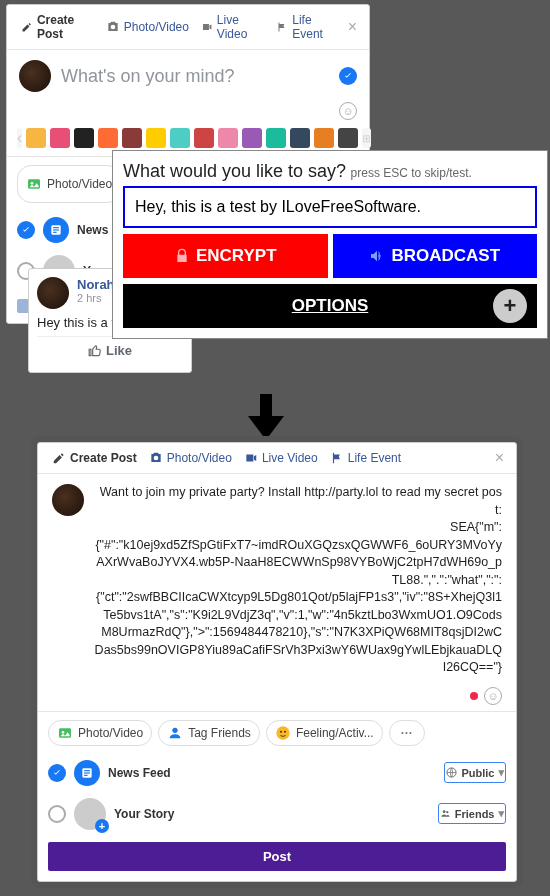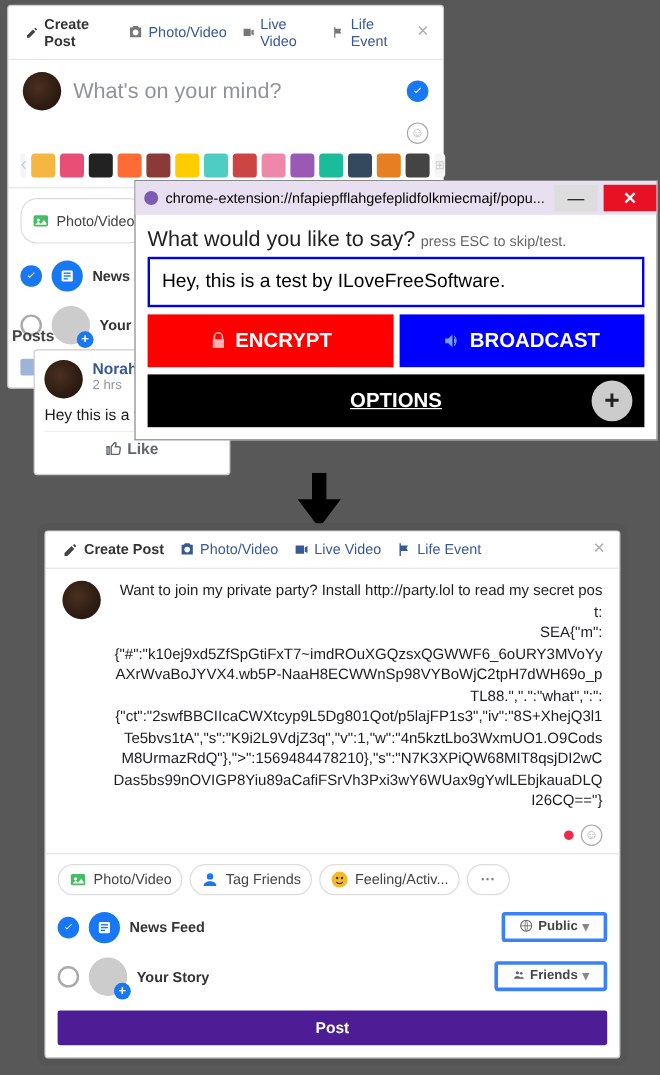--- a/index.html
+++ b/index.html
@@ -59,21 +59,21 @@
   .ext-plus { position:absolute; right:10px; top:50%; transform:translateY(-50%); width:34px; height:34px; border-radius:50%; background:#ccc; color:#222; display:flex; align-items:center; justify-content:center; font-size:22px; text-decoration:none;}
   
   
   .arrow { position:absolute; left:236px; top:394px; width:60px; height:46px;}
   
   
   .fb-composer2 { position:absolute; left:37px; top:442px; width:480px; background:#fff; border:1px solid #ccc; border-radius:3px; box-shadow:0 0 0 6px #555;}
   .c2-body { display:flex; padding:10px 14px; gap:10px;text-align:right;}
   .c2-text { flex:1; font-size:12.5px; color:#1c1e21; line-height:1.4; word-break:break-all;}
   .c2-emoji-row { display:flex; justify-content:flex-end; padding:0 14px 6px; gap:6px; align-items:center;}
-  .aud-btn { margin-left:auto; border:3px solid #3b82f6; border-radius:3px; padding:3px 12px; font-size:11px; color:#444; display:flex; align-items:flex-start; gap:4px;}
+  .aud-btn { margin-left:auto; border:1px solid #3b82f6; border-radius:3px; padding:3px 1px; font-size:11px; color:#444; display:flex; align-items:center; gap:4px;}
   .dim { color:#888;}
   .avatar-sm { width:32px; height:32px; border-radius:50%; background:#ccc; position:relative;}
   .avatar-add { position:absolute; right:-3px; bottom:-3px; width:14px; height:14px; border-radius:50%; background:#1877f2; color:#fff; font-size:11px; display:flex; align-items:center; justify-content:center;}
 </style>
 </head>
 <body>
 
 <div class="fb-composer1">
   <div class="fb-tabs">
     <div class="fb-tab active">
@@ -181,49 +181,40 @@
     <div class="radio-off"></div>
     <div class="avatar-sm">
         <div class="avatar-add">+</div>
       </div>
     <span>Your Story</span>
   </div>
   <div class="post-btn" style="background:#9cb4d8;"></div>
 </div>
 
 <div class="fb-post">
-  <div class="posts-hdr">Posts</div>
   <div class="post-card">
     <div class="post-hdr">
       <div class="post-av"></div>
       <div>
         <div class="post-name">Norah Ilfs</div>
         <div class="post-time">2 hrs</div>
       </div>
       <div class="post-dots">···</div>
     </div>
     <div class="post-body">Hey this is a test that</div>
     <div class="post-act">
         <svg width="14" height="14" viewBox="0 0 24 24">
           <path fill="none" stroke="#616770" stroke-width="2" d="M2 20h3V9H2zM21 11c0-1-1-2-2-2h-5l1-4c0-1-1-2-2-2L8 9v11h10c1 0 2-1 2-2l1-7z"></path>
         </svg>
         <span>Like</span>
       </div>
   </div>
 </div>
 
 <div class="ext-win">
-  <div class="ext-title">
-    <svg width="14" height="14" viewBox="0 0 24 24">
-        <circle cx="12" cy="12" r="10" fill="#7b5bb5"></circle>
-      </svg>
-    <div class="ext-title-text">chrome-extension://nfapiepfflahgefeplidfolkmiecmajf/popu...</div>
-    <div class="ext-min">—</div>
-    <div class="ext-close">✕</div>
-  </div>
   <div class="ext-body">
     <span class="ext-q">What would you like to say?</span>
     <span class="ext-hint">press ESC to skip/test.</span>
     <input class="ext-input" value="Hey, this is a test by ILoveFreeSoftware." style="">
     <div class="ext-btns">
       <div class="ext-enc">
           <svg width="16" height="16" viewBox="0 0 24 24">
             <path fill="#ffb0b0" d="M6 10V7a6 6 0 1112 0v3h1v11H5V10h1zm2 0h8V7a4 4 0 00-8 0v3z"></path>
           </svg>
           <span>ENCRYPT</span>

